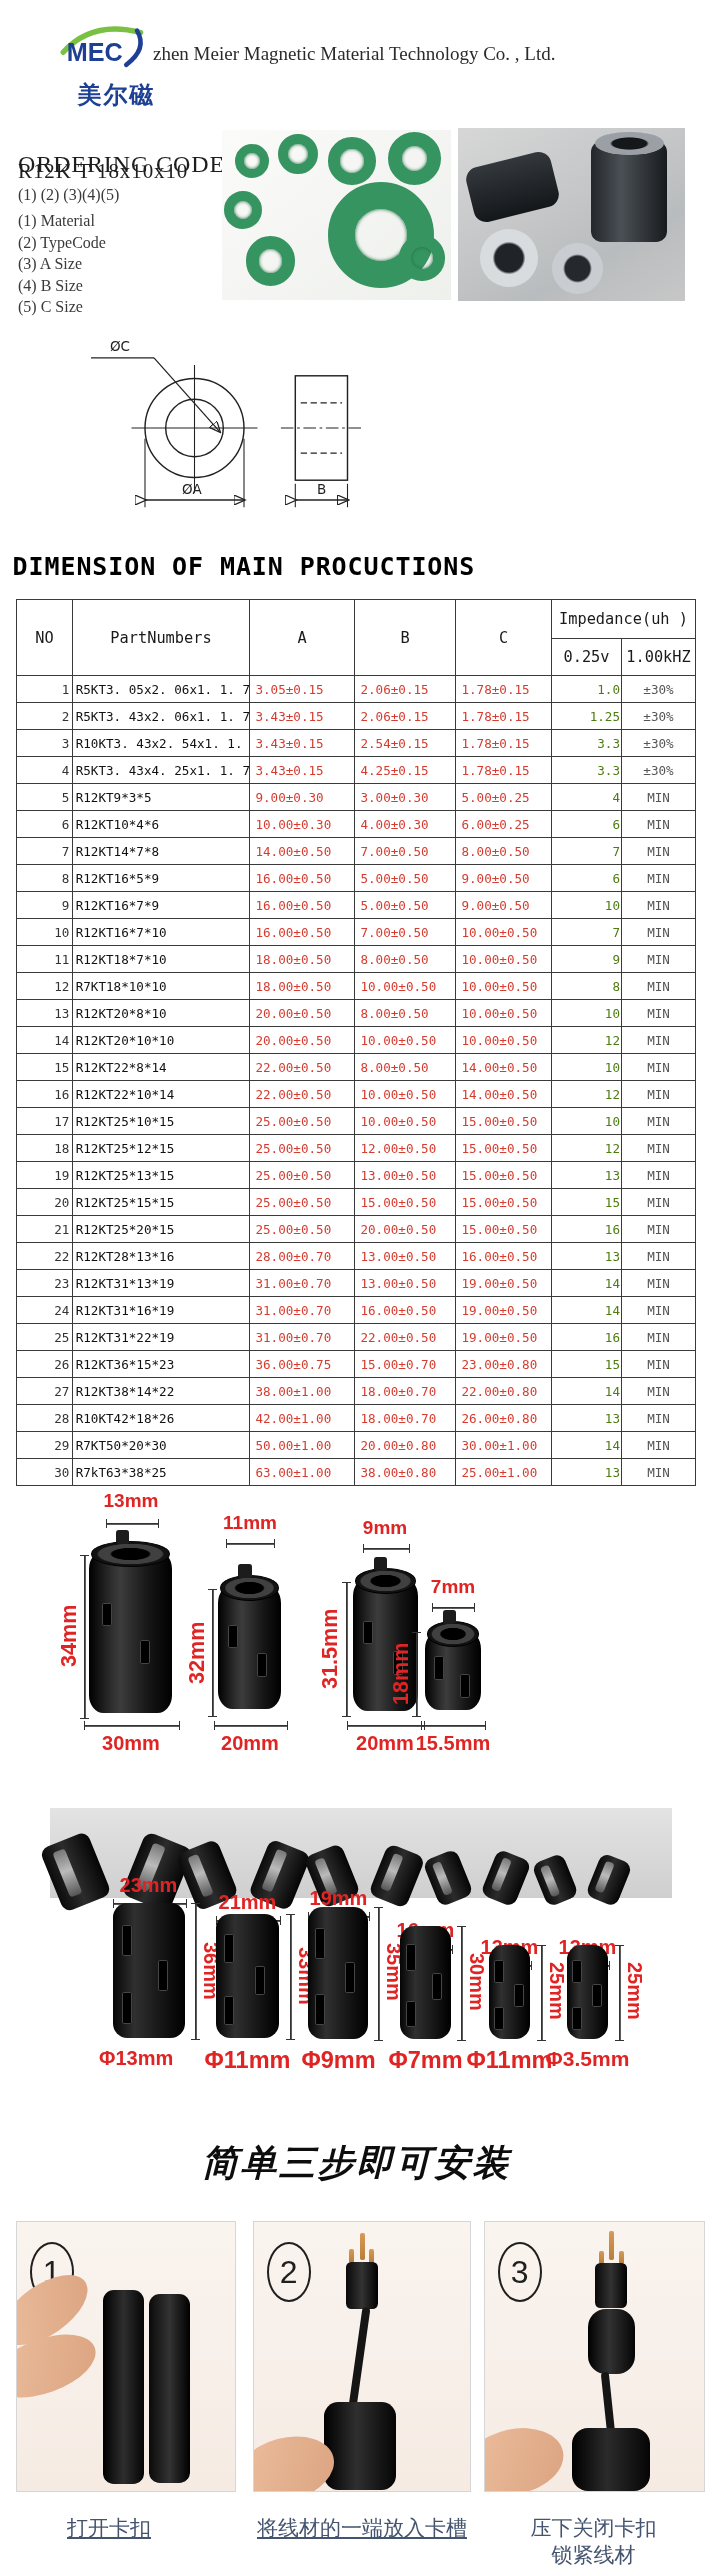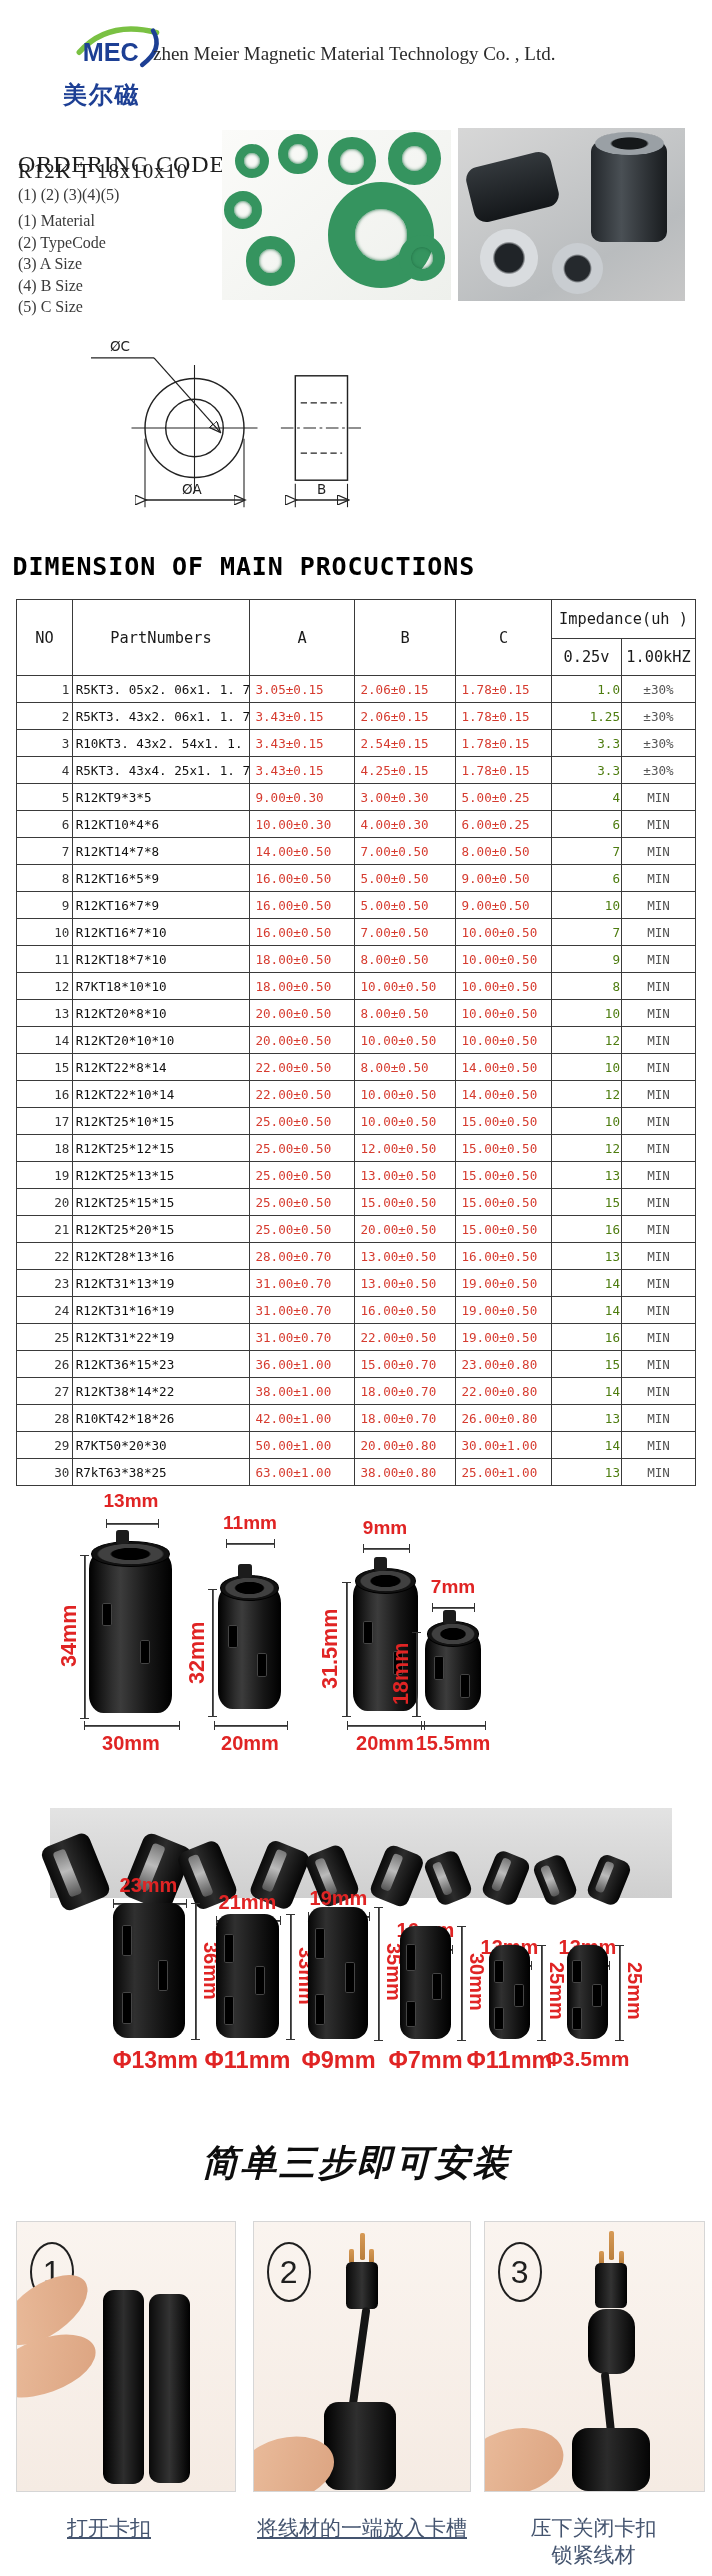--- a/index.html
+++ b/index.html
@@ -70,21 +70,21 @@
               font-family:"Liberation Sans", sans-serif; }
   .caption { position:absolute; text-align:center; font-family:"DejaVu Sans", sans-serif; font-size:21px; color:#44546f; line-height:27px; }
   .skin { position:absolute; background:linear-gradient(120deg,#ecbf9f,#dba380); border-radius:50%; }
   .cable { position:absolute; background:#151515; }
   .pin-gold { position:absolute; background:linear-gradient(#d79a55,#b97e3c); border-radius:1.8px; }
   .conn-body { position:absolute; background:linear-gradient(90deg,#090909,#333,#000); border-radius:5.4px; }
 </style>
 </head>
 <body>
 
-<div class="abs" style="left:63px; top:18px; width:108px; height:95px;">
+<div class="abs" style="left:47px; top:18px; width:108px; height:95px;text-align:right;">
   <svg width="108" height="56" viewBox="0 0 120 62">
     <path d="M 18 38 Q 50 2 104 16" stroke="#7ac143" stroke-width="6" fill="none" stroke-linecap="round"></path>
     <path d="M 100 14 Q 112 34 88 52" stroke="#1d3f94" stroke-width="5" fill="none" stroke-linecap="round"></path>
     <text x="22" y="48" font-family="Liberation Sans, sans-serif" font-size="28" font-weight="bold" fill="#1d3f94">MEC</text>
   </svg>
   <div class="logo-cn" style="margin-top:1.8px;">美尔磁</div>
 </div>
 <div class="abs company-name" style="left:153px; top:43px;">zhen Meier Magnetic Material Technology Co. , Ltd.</div>
 
 <div class="abs ord-title" style="left:18px; top:124px;">ORDERING CODE</div>
@@ -395,21 +395,21 @@
         <td class="c-part">R12KT31*22*19</td>
         <td class="c-dim">31.00±0.70</td>
         <td class="c-dim">22.00±0.50</td>
         <td class="c-dim">19.00±0.50</td>
         <td class="c-imp">16</td>
         <td class="c-tol">MIN</td>
       </tr>
       <tr>
         <td class="c-no">26</td>
         <td class="c-part">R12KT36*15*23</td>
-        <td class="c-dim">36.00±1.00</td>
+        <td class="c-dim">36.00±0.75</td>
         <td class="c-dim">15.00±0.70</td>
         <td class="c-dim">23.00±0.80</td>
         <td class="c-imp">15</td>
         <td class="c-tol">MIN</td>
       </tr>
       <tr>
         <td class="c-no">27</td>
         <td class="c-part">R12KT38*14*22</td>
         <td class="c-dim">38.00±1.00</td>
         <td class="c-dim">18.00±0.70</td>
@@ -544,21 +544,21 @@
 <div class="abs" style="left:0; top:1867px; width:713px; height:225px;" id="set2">
     <div class="dim-label" style="position: absolute; left: 108px; top: 7.2px; width: 81px; text-align: center; font-size: 20px;">23mm</div>
     <div class="dimline-h" style="left: 113px; top: 32px; width: 72px;"></div>
     <div class="ferrite-pill" style="left: 113px; top: 36px; width: 72px; height: 135px;">
       <div class="cyl-slot" style="left: 12%; top: 16%; height: 22%;"></div>
       <div class="cyl-slot" style="left: 62%; top: 42%; height: 22%;"></div>
       <div class="cyl-slot" style="left: 12%; top: 66%; height: 22%;"></div>
     </div>
     <div class="dimline-v" style="left: 191px; top: 36px; height: 135px;"></div>
     <div class="dim-label vlabel-down" style="position: absolute; left: 199px; top: 59px; height: 90px; font-size: 20px; text-align: center;">36mm</div>
-    <div class="dim-label" style="position: absolute; left: 99px; top: 180px; width: 99px; text-align: right; font-size: 23px;">Φ13mm</div>
+    <div class="dim-label" style="position: absolute; left: 99px; top: 180px; width: 99px; text-align: left; font-size: 20px;">Φ13mm</div>
     <div class="dim-label" style="position: absolute; left: 207px; top: 23.5px; width: 81px; text-align: center; font-size: 20px;">21mm</div>
     <div class="dimline-h" style="left: 216px; top: 49px; width: 63px;"></div>
     <div class="ferrite-pill" style="left: 216px; top: 47px; width: 63px; height: 124px;">
       <div class="cyl-slot" style="left: 12%; top: 16%; height: 22%;"></div>
       <div class="cyl-slot" style="left: 62%; top: 42%; height: 22%;"></div>
       <div class="cyl-slot" style="left: 12%; top: 66%; height: 22%;"></div>
     </div>
     <div class="dimline-v" style="left: 286px; top: 47px; height: 124px;"></div>
     <div class="dim-label vlabel-down" style="position: absolute; left: 294px; top: 64px; height: 90px; font-size: 20px; text-align: center;">33mm</div>
     <div class="dim-label" style="position: absolute; left: 198px; top: 180px; width: 99px; text-align: center; font-size: 23.5px;">Φ11mm</div>

